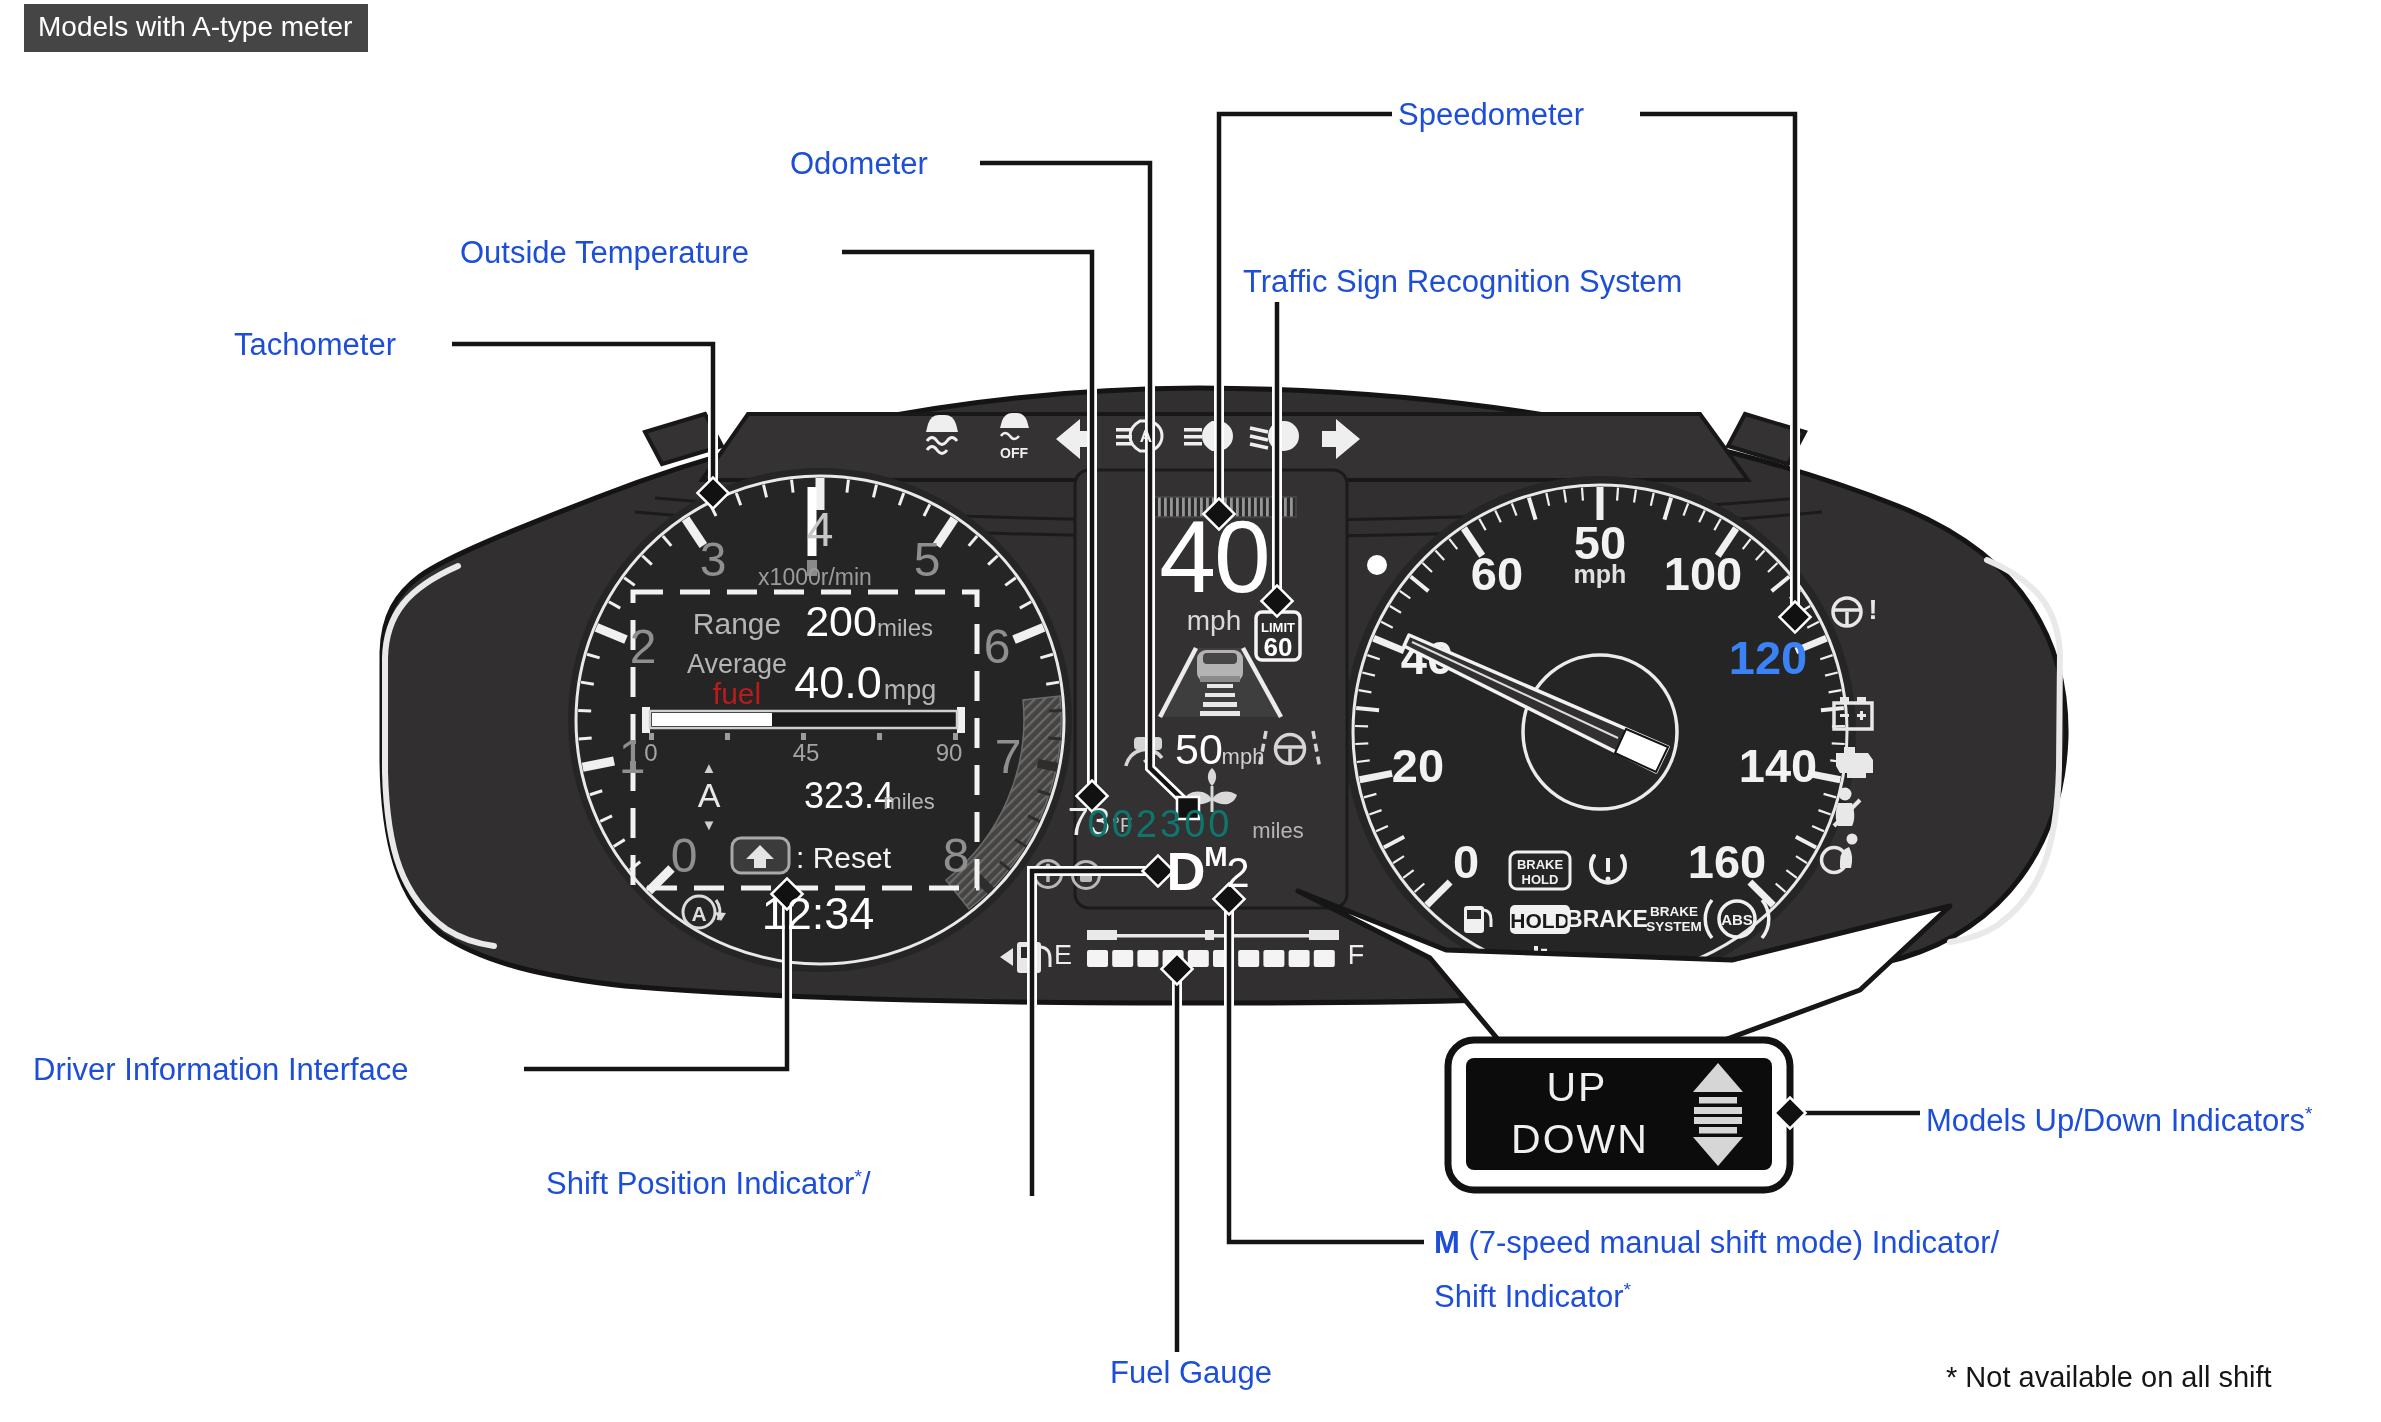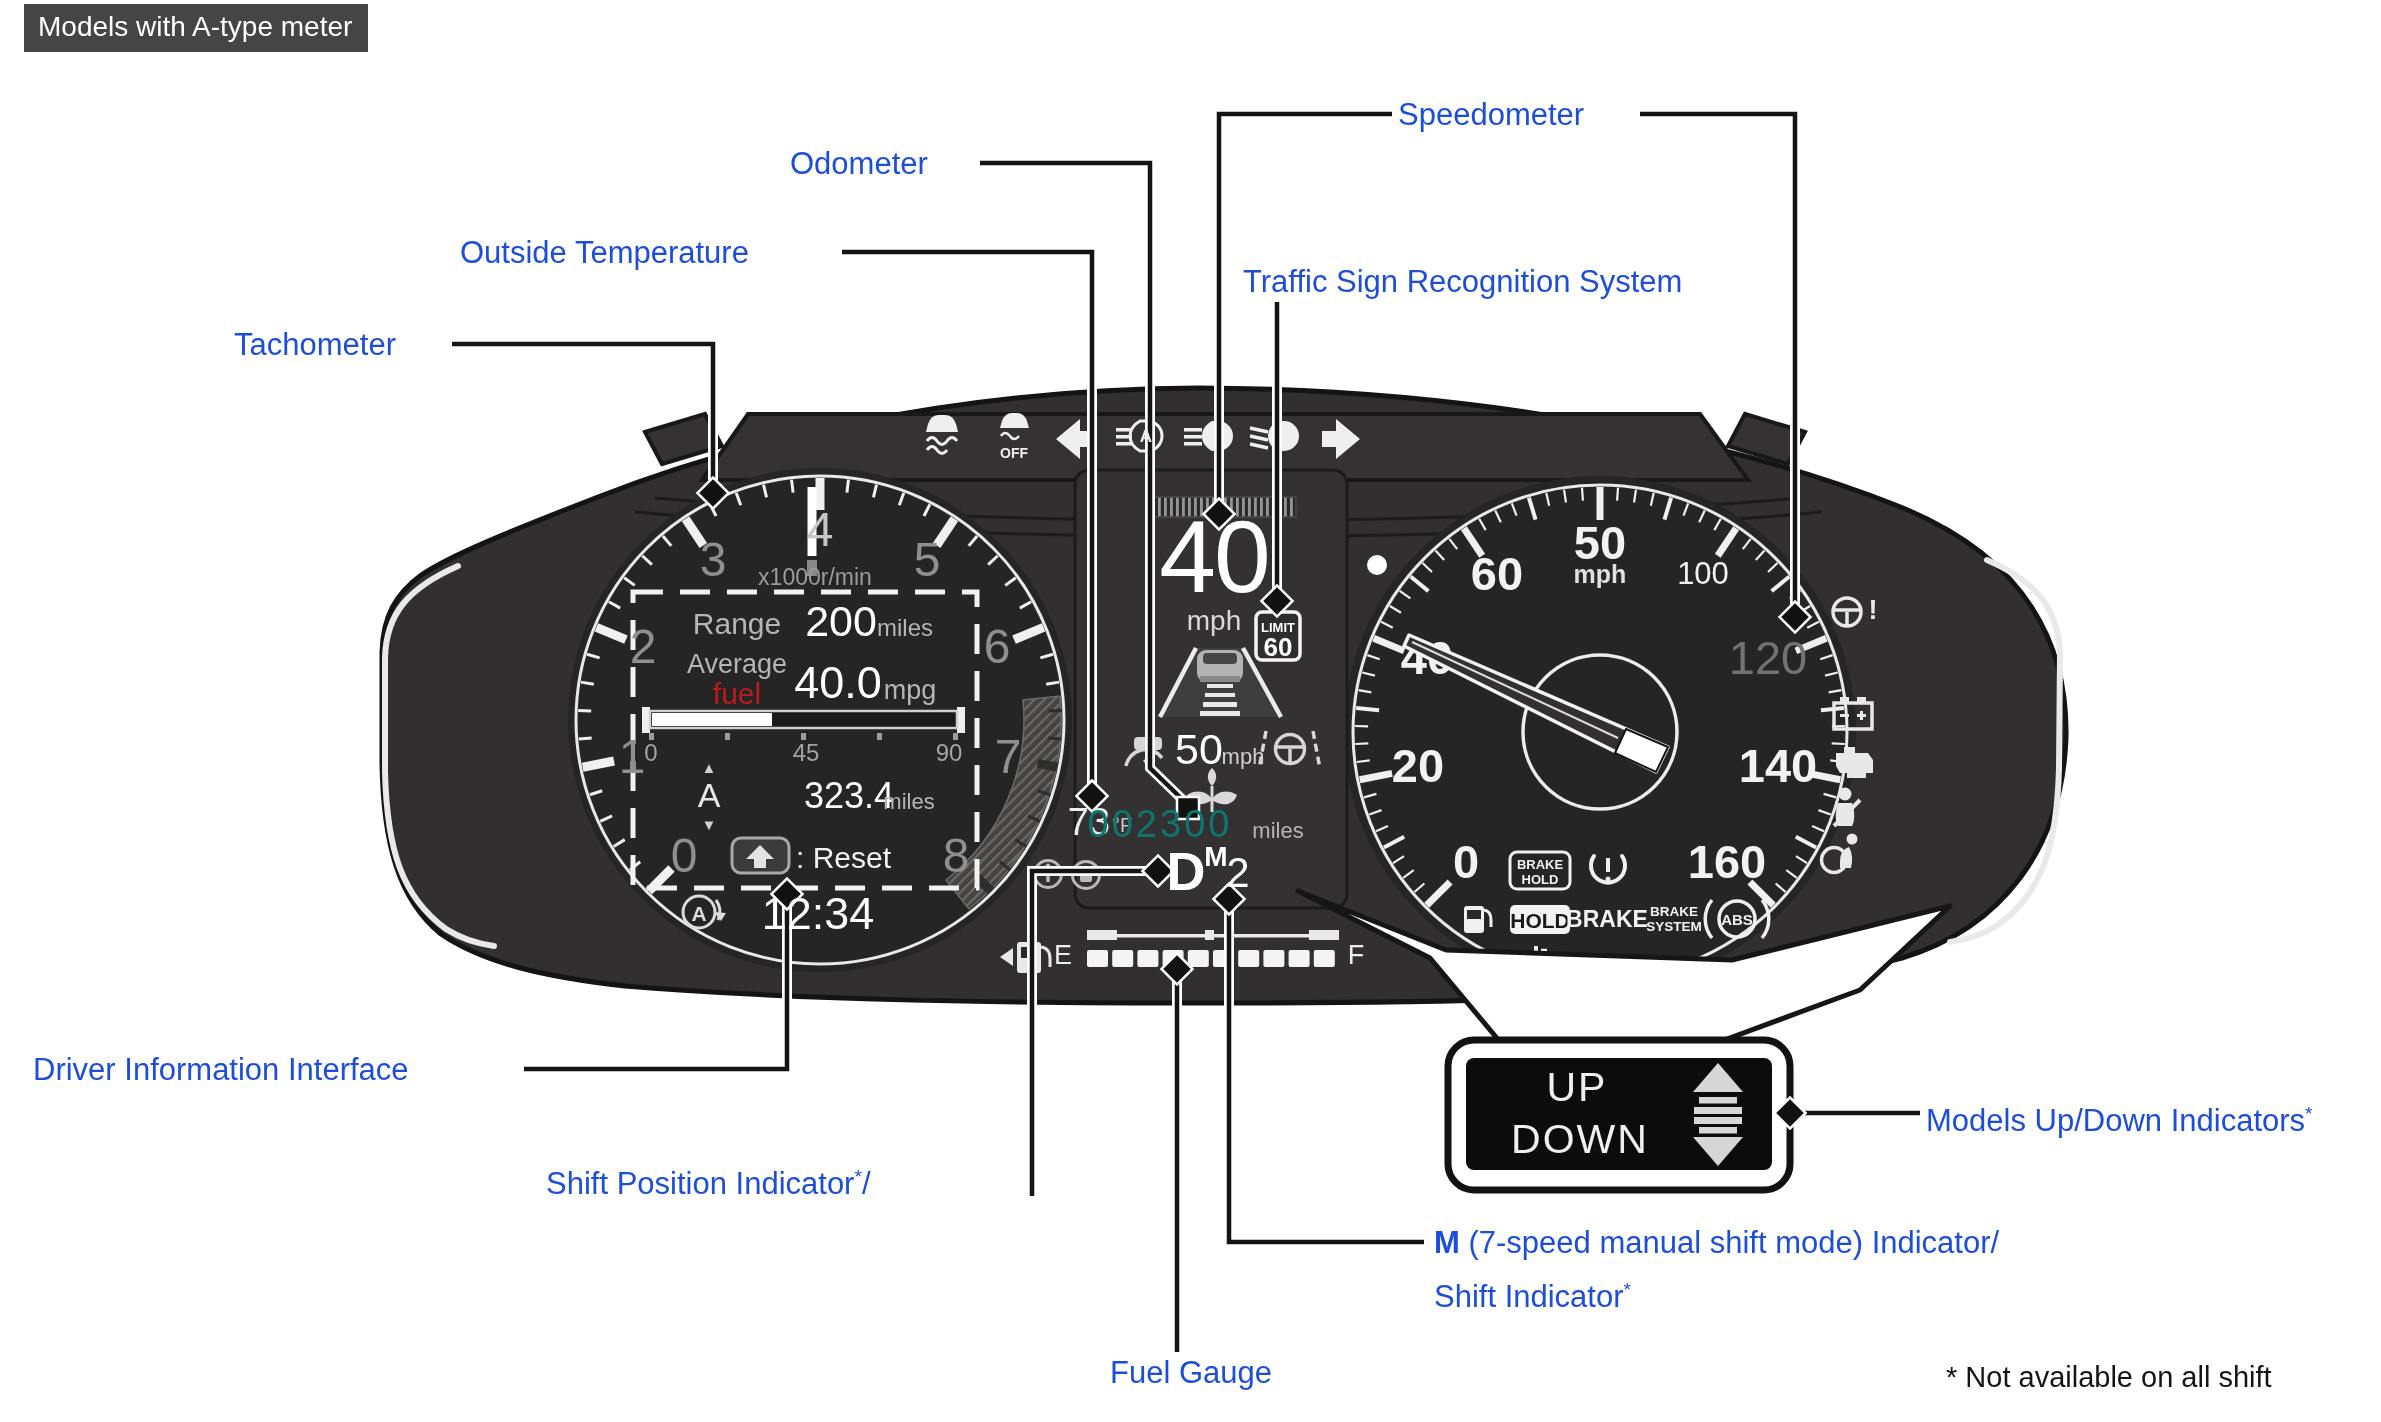--- a/index.html
+++ b/index.html
@@ -462,22 +462,22 @@
   <span class="t" style="left:1238px;top:873px;font-size:42px;color:#fff">2</span>
 
   <span class="t" style="left:1063px;top:955px;font-size:27px;color:#ededed">E</span>
   <span class="t" style="left:1356px;top:955px;font-size:27px;color:#ededed">F</span>
 
   <span class="t" style="left:1466px;top:861px;font-size:47px;font-weight:bold;color:#f2f2f2">0</span>
   <span class="t" style="left:1418px;top:765px;font-size:47px;font-weight:bold;color:#f2f2f2">20</span>
   <span class="t" style="left:1427px;top:657px;font-size:47px;font-weight:bold;color:#f2f2f2">40</span>
   <span class="t" style="left:1497px;top:573px;font-size:47px;font-weight:bold;color:#f2f2f2">60</span>
   <span class="t" style="left:1600px;top:542px;font-size:47px;font-weight:bold;color:#f2f2f2">50</span>
-  <span class="t" style="left:1703px;top:573px;font-size:31px;font-weight:normal;color:#f2f2f2">100</span>
-  <span class="t" style="left:1768px;top:657px;font-size:47px;font-weight:normal;color:#737373">120</span>
+  <span class="t" style="left:1703px;top:573px;font-size:47px;font-weight:bold;color:#f2f2f2">100</span>
+  <span class="t" style="left:1768px;top:657px;font-size:47px;font-weight:bold;color:#3b82f6">120</span>
   <span class="t" style="left:1778px;top:765px;font-size:47px;font-weight:bold;color:#f2f2f2">140</span>
   <span class="t" style="left:1727px;top:861px;font-size:47px;font-weight:bold;color:#f2f2f2">160</span>
   <span class="t" style="left:1600px;top:574px;font-size:25px;font-weight:bold;color:#e0e0e0">mph</span>
 
   <span class="t" style="left:1873px;top:610px;font-size:27px;font-weight:bold;color:#e8e8e8">!</span>
   <span class="t" style="left:1540px;top:864px;font-size:13px;font-weight:bold;color:#f0f0f0">BRAKE</span>
   <span class="t" style="left:1540px;top:879px;font-size:13px;font-weight:bold;color:#f0f0f0">HOLD</span>
   <span class="t" style="left:1540px;top:920px;font-size:21px;font-weight:bold;color:#1a1a1a">HOLD</span>
   <span class="t" style="left:1607px;top:919px;font-size:23px;font-weight:bold;color:#f2f2f2">BRAKE</span>
   <span class="t" style="left:1674px;top:912px;font-size:13.5px;font-weight:bold;color:#f2f2f2">BRAKE</span>

